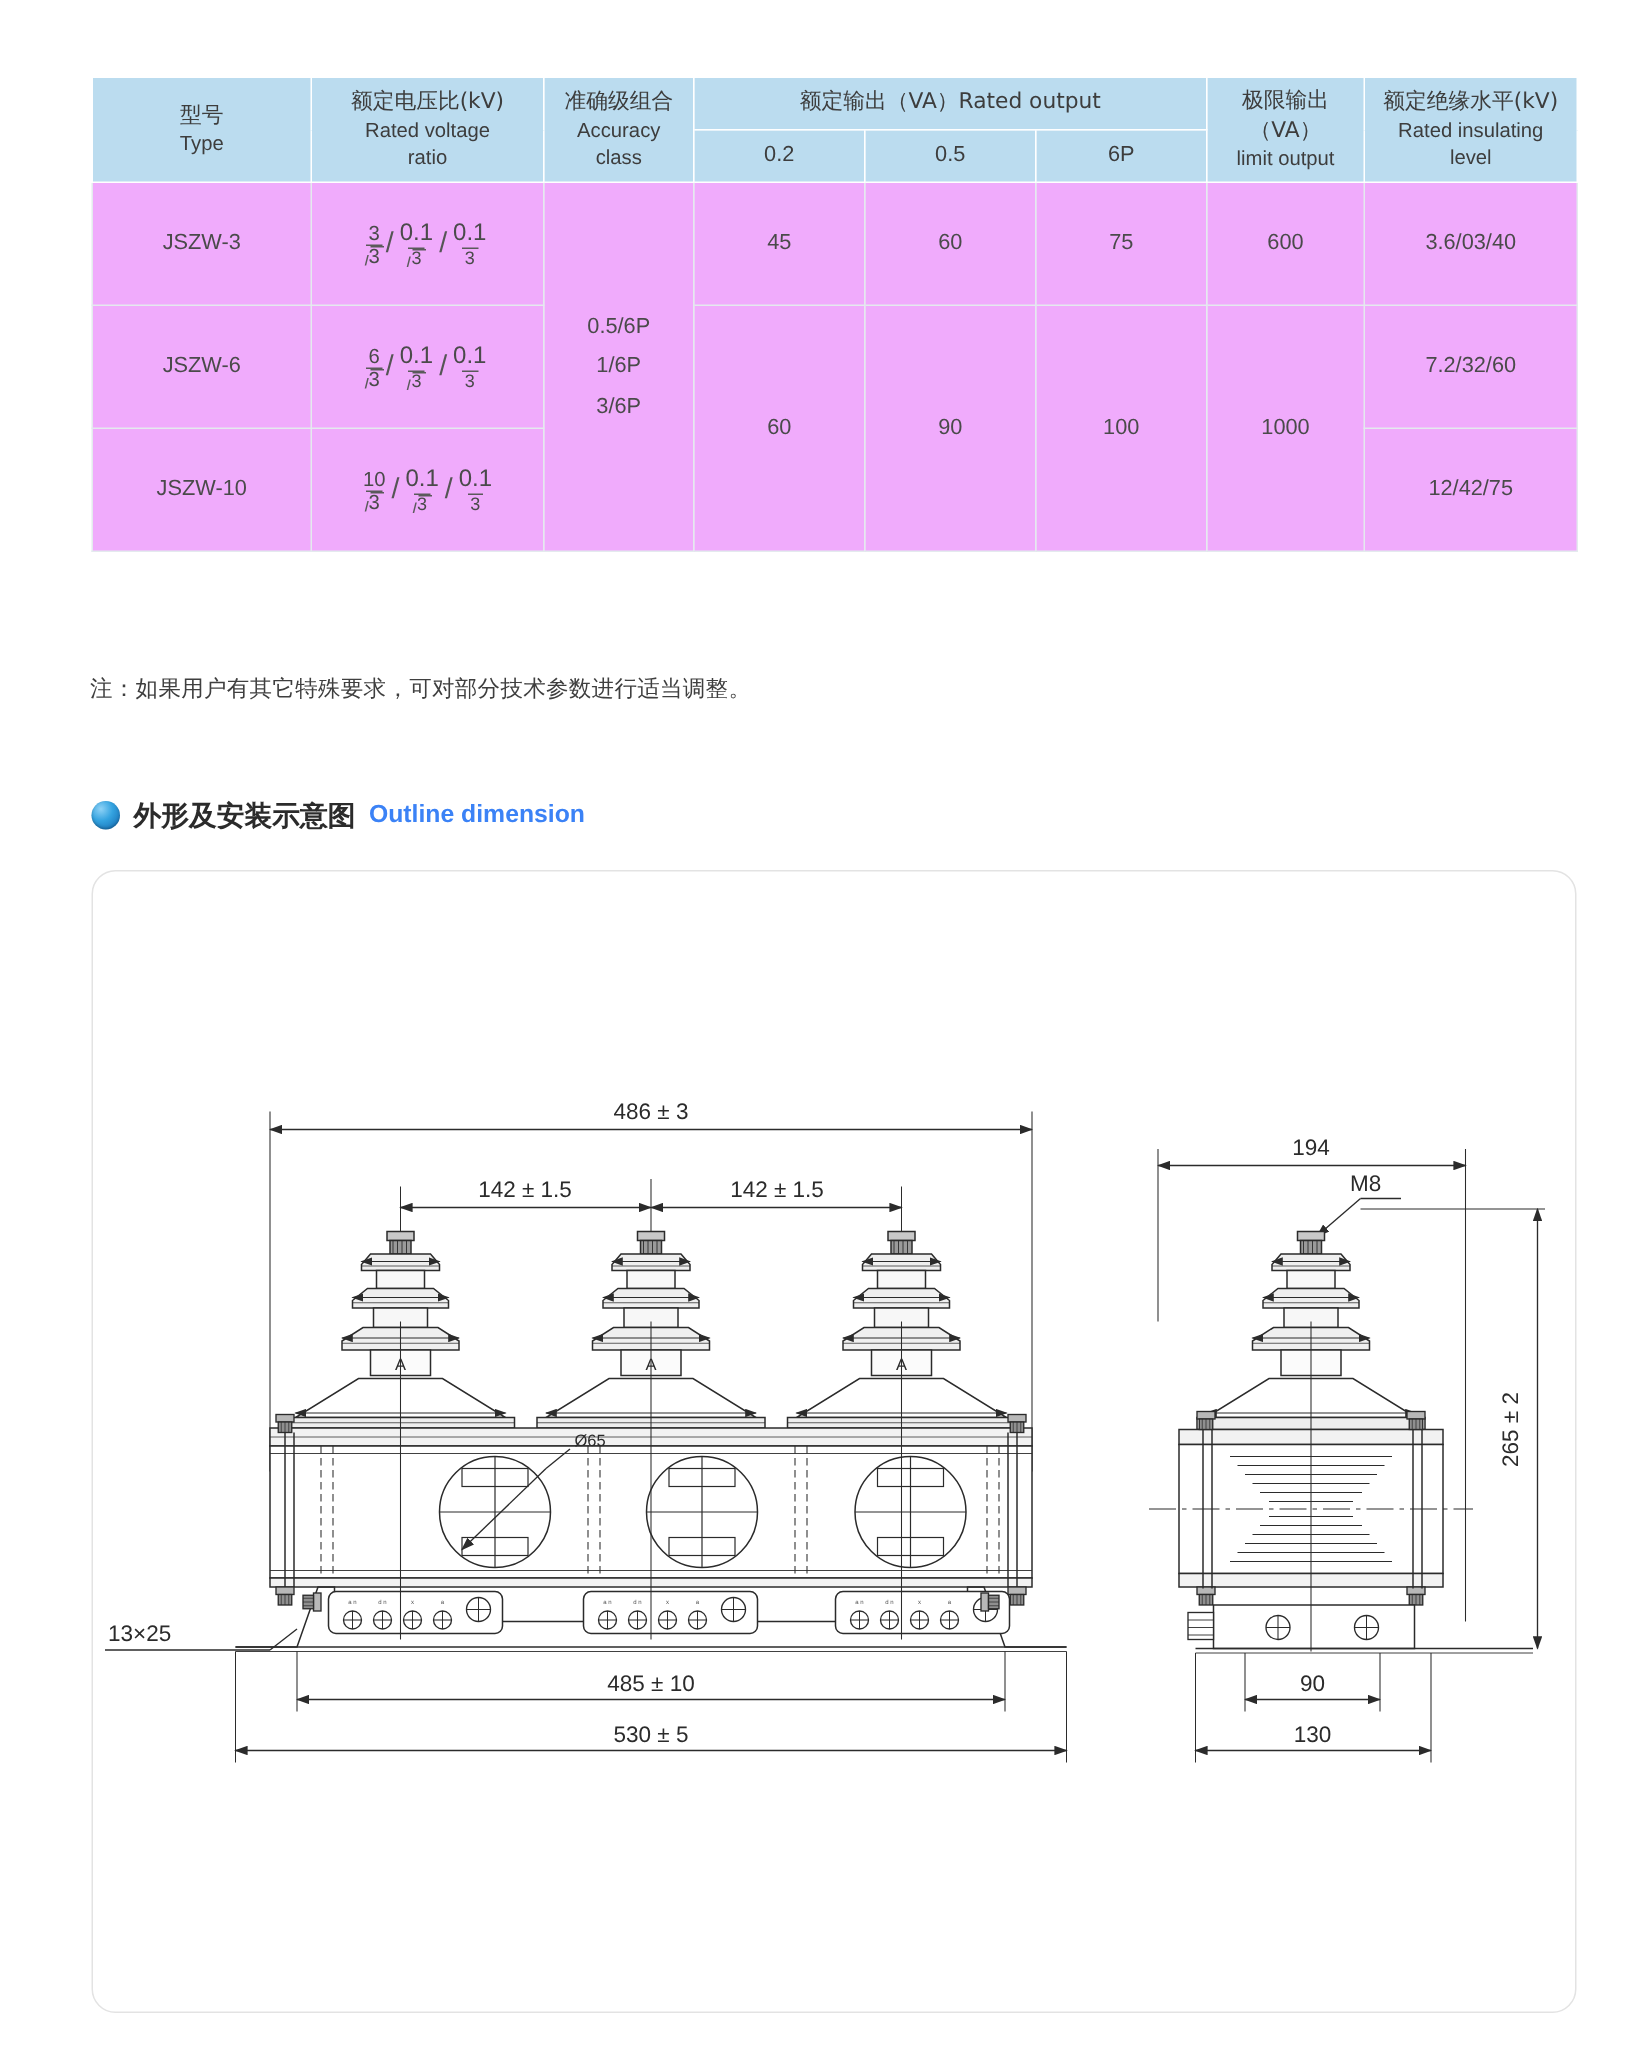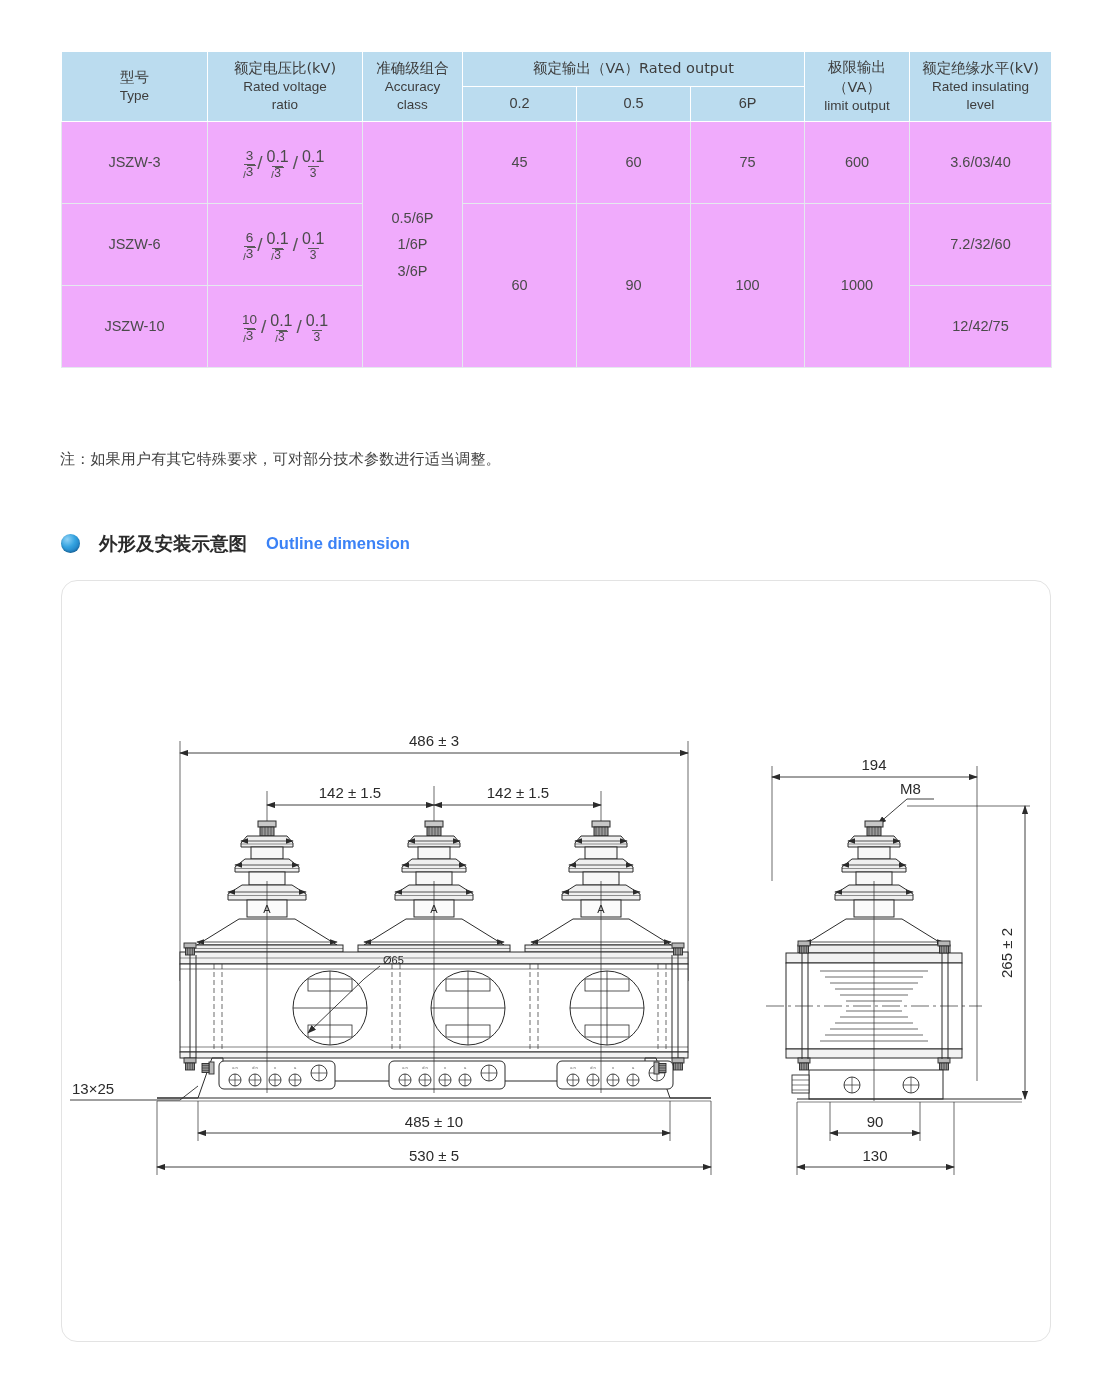--- a/index.html
+++ b/index.html
@@ -63,21 +63,21 @@
     content:"";position:absolute;left:3px;top:0px;width:9px;height:0;
     border-top:1px solid #5a5a5a;
   }
 
   
   .notes{position:absolute;left:60px;top:430px;width:950px;margin-top:20px;}
   .note-cn{font-family:"DejaVu Sans","Liberation Sans",sans-serif;font-size:15px;color:#3f3f3f;margin-bottom:9px;letter-spacing:.2px;}
   .note-en{font-size:14.2px;color:#454545;letter-spacing:-.1px;}
 
   
-  .sect{position:absolute;left:61px;top:531px;display:flex;align-items:center;gap:19px;}
+  .sect{position:absolute;left:61px;top:531px;display:flex;align-items:center;gap:9px;}
   .bullet{
     width:19px;height:19px;border-radius:50%;
     background:radial-gradient(circle at 33% 28%, #8fd2f6 0%, #34a3e0 42%, #0f63ab 100%);
     box-shadow:inset 0 -1px 2px rgba(0,0,0,.25);
     flex:none;
   }
   .sect-cn{font-family:"DejaVu Sans","Liberation Sans",sans-serif;font-size:18.5px;font-weight:bold;color:#2b2b2b;}
   .sect-en{font-size:16.5px;font-weight:bold;color:#3b82f6;}
 
   

